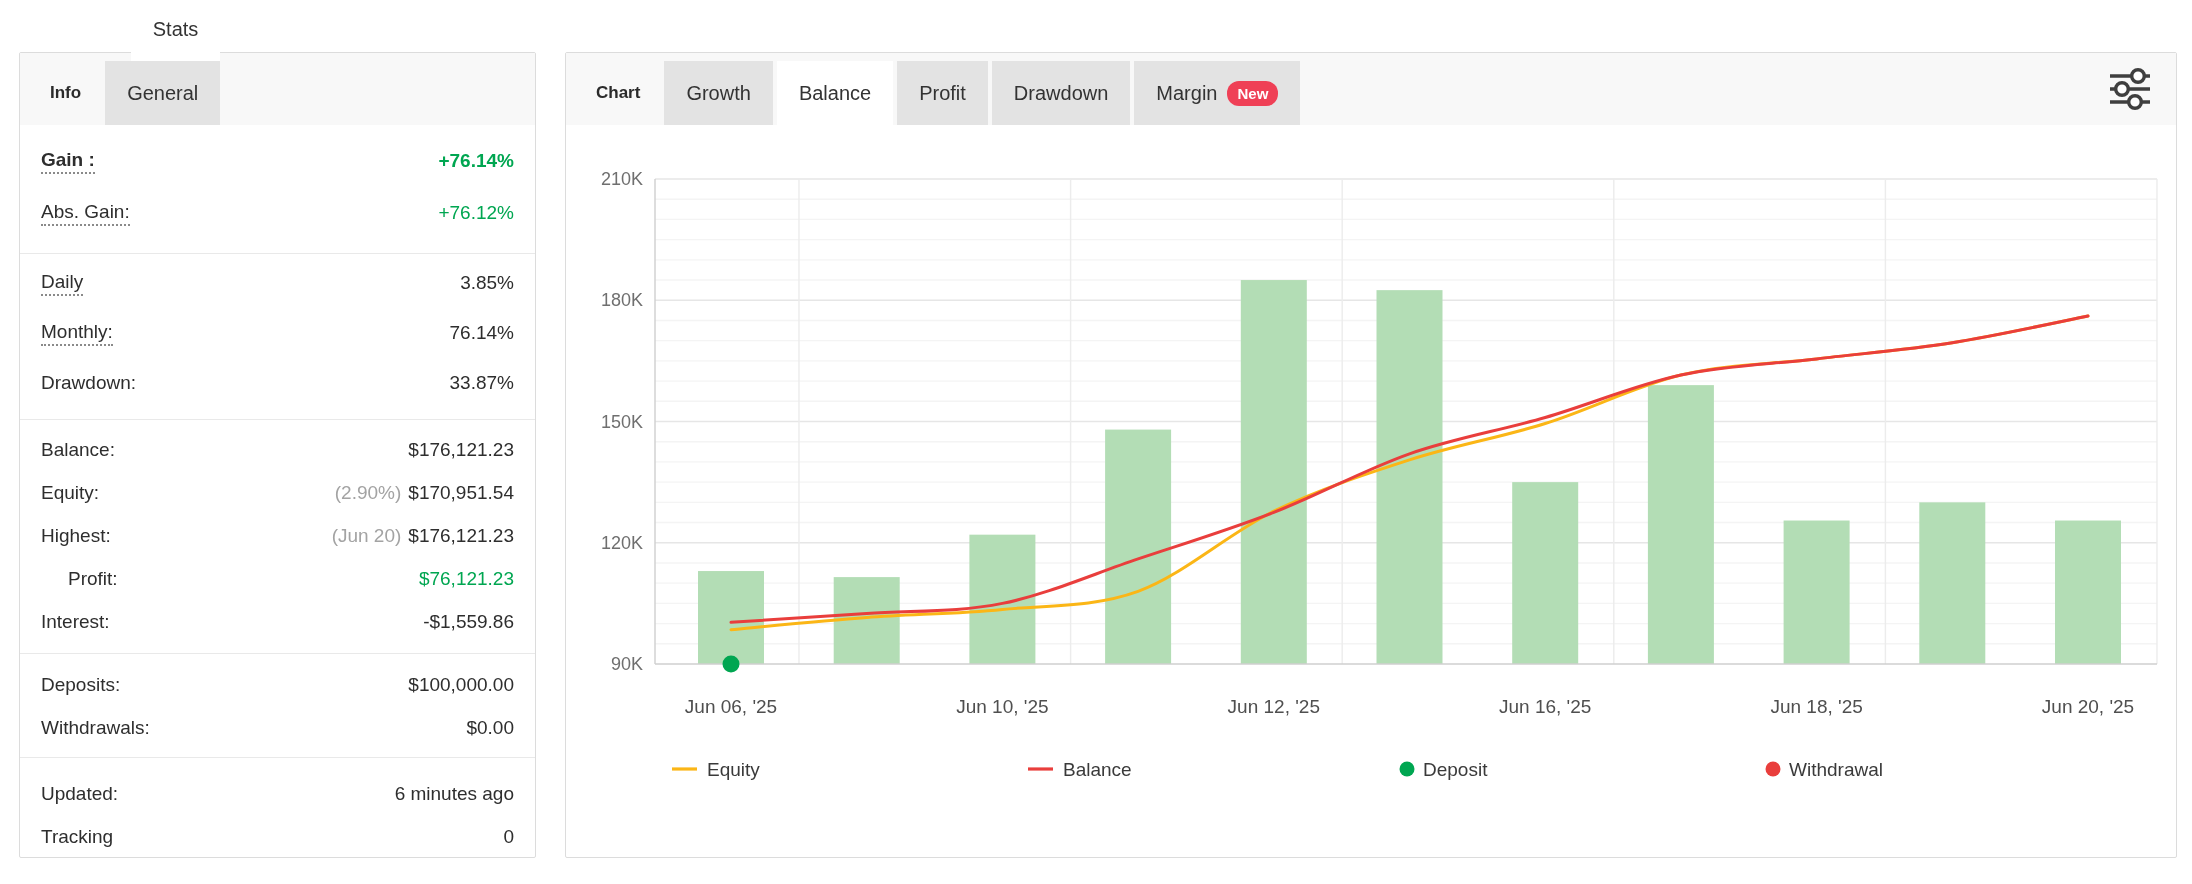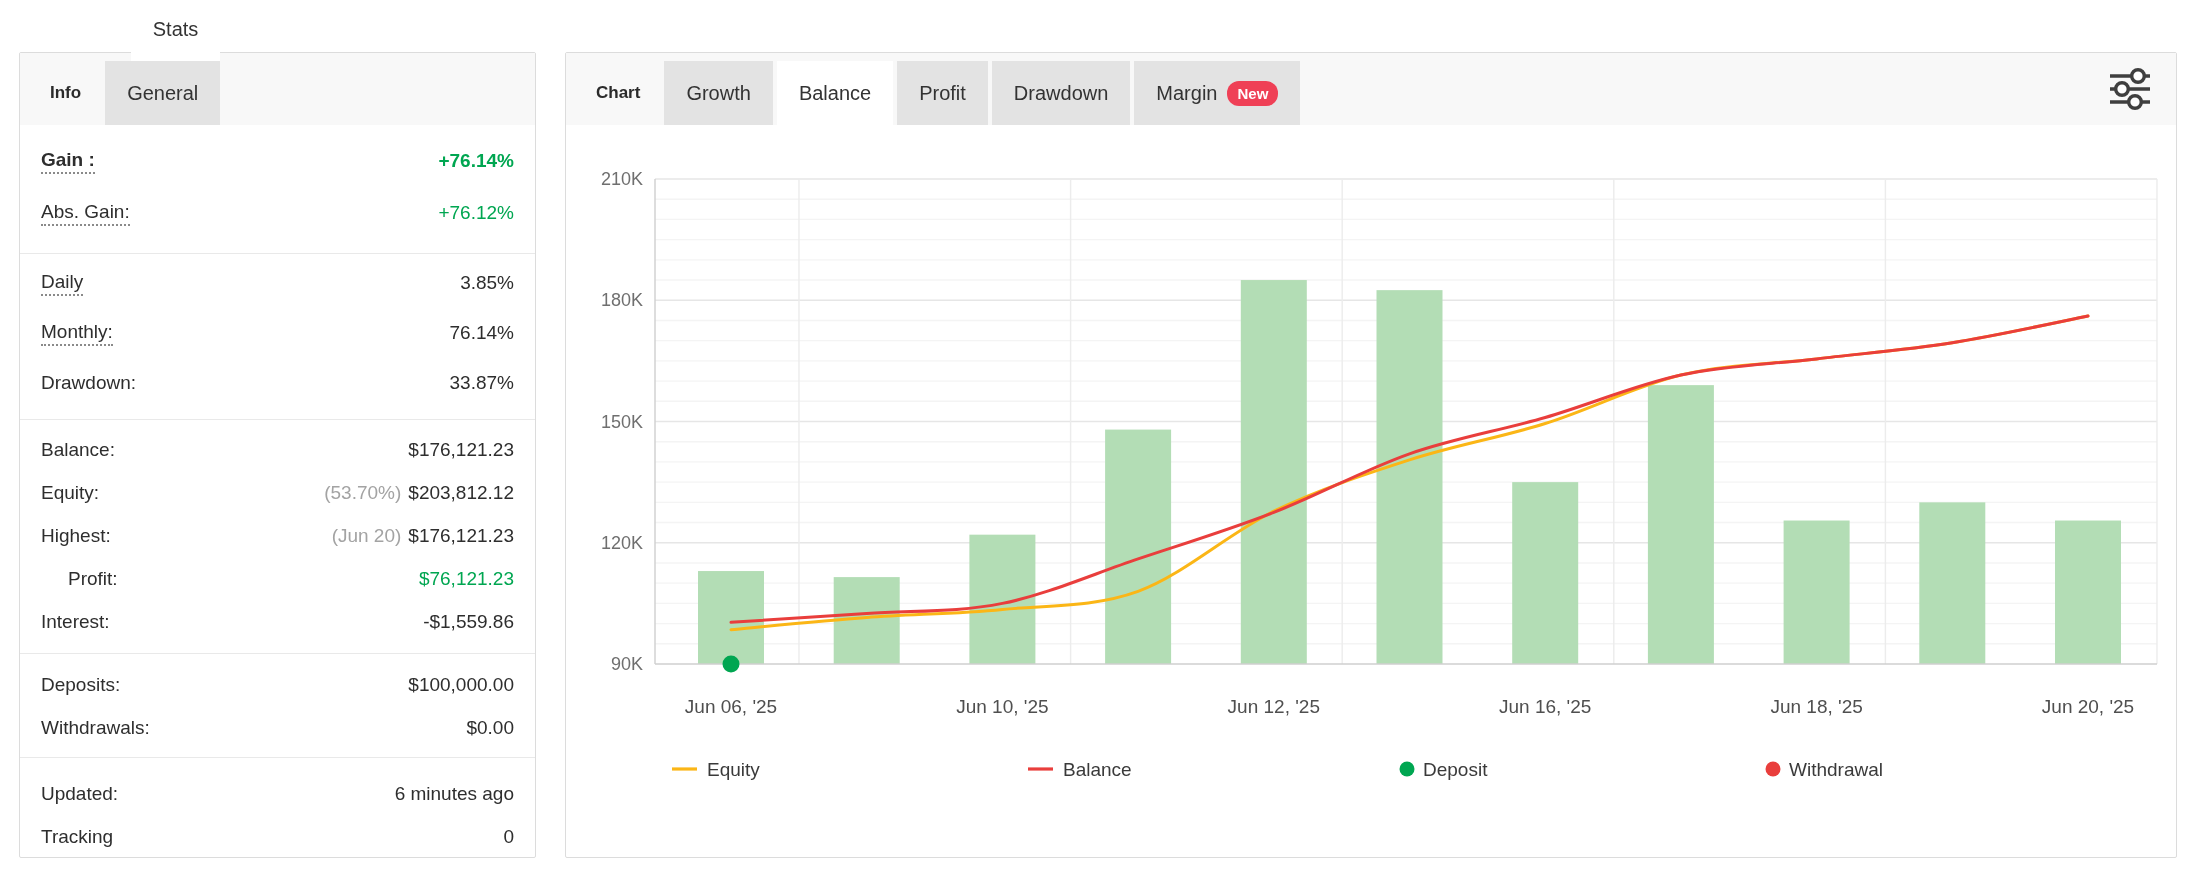--- a/index.html
+++ b/index.html
@@ -68,21 +68,21 @@
           <span class="valwrap"><span class="">33.87%</span></span>
         </div>
       </div>
       <div class="section" style="height: 234px; padding-top: 8px;">
         <div class="row" style="height: 43px;">
           <span class="lbl">Balance:</span>
           <span class="valwrap"><span class="">$176,121.23</span></span>
         </div>
         <div class="row" style="height: 43px;">
           <span class="lbl">Equity:</span>
-          <span class="valwrap"><span class="pre">(53.70%)</span><span class="">$203,812.12</span></span>
+          <span class="valwrap"><span class="pre">(2.90%)</span><span class="">$170,951.54</span></span>
         </div>
         <div class="row" style="height: 43px;">
           <span class="lbl">Highest:</span>
           <span class="valwrap"><span class="pre">(Jun 20)</span><span class="">$176,121.23</span></span>
         </div>
         <div class="row" style="height: 43px; margin-left: 27px;">
           <span class="lbl">Profit:</span>
           <span class="valwrap"><span class="green">$76,121.23</span></span>
         </div>
         <div class="row" style="height: 43px; justify-content: center;">

